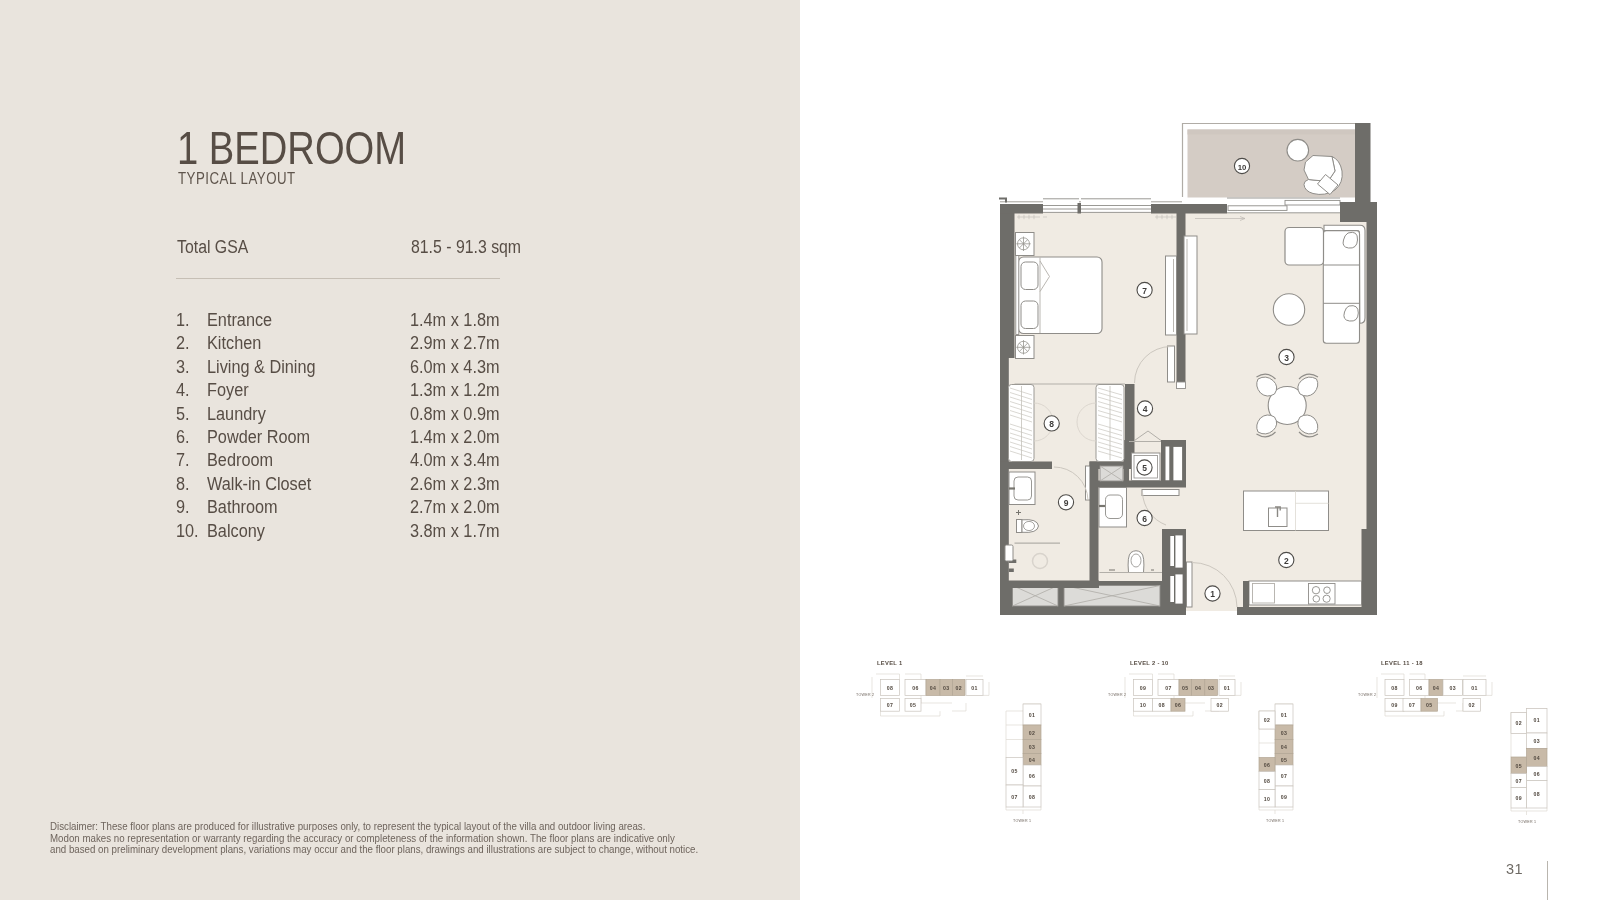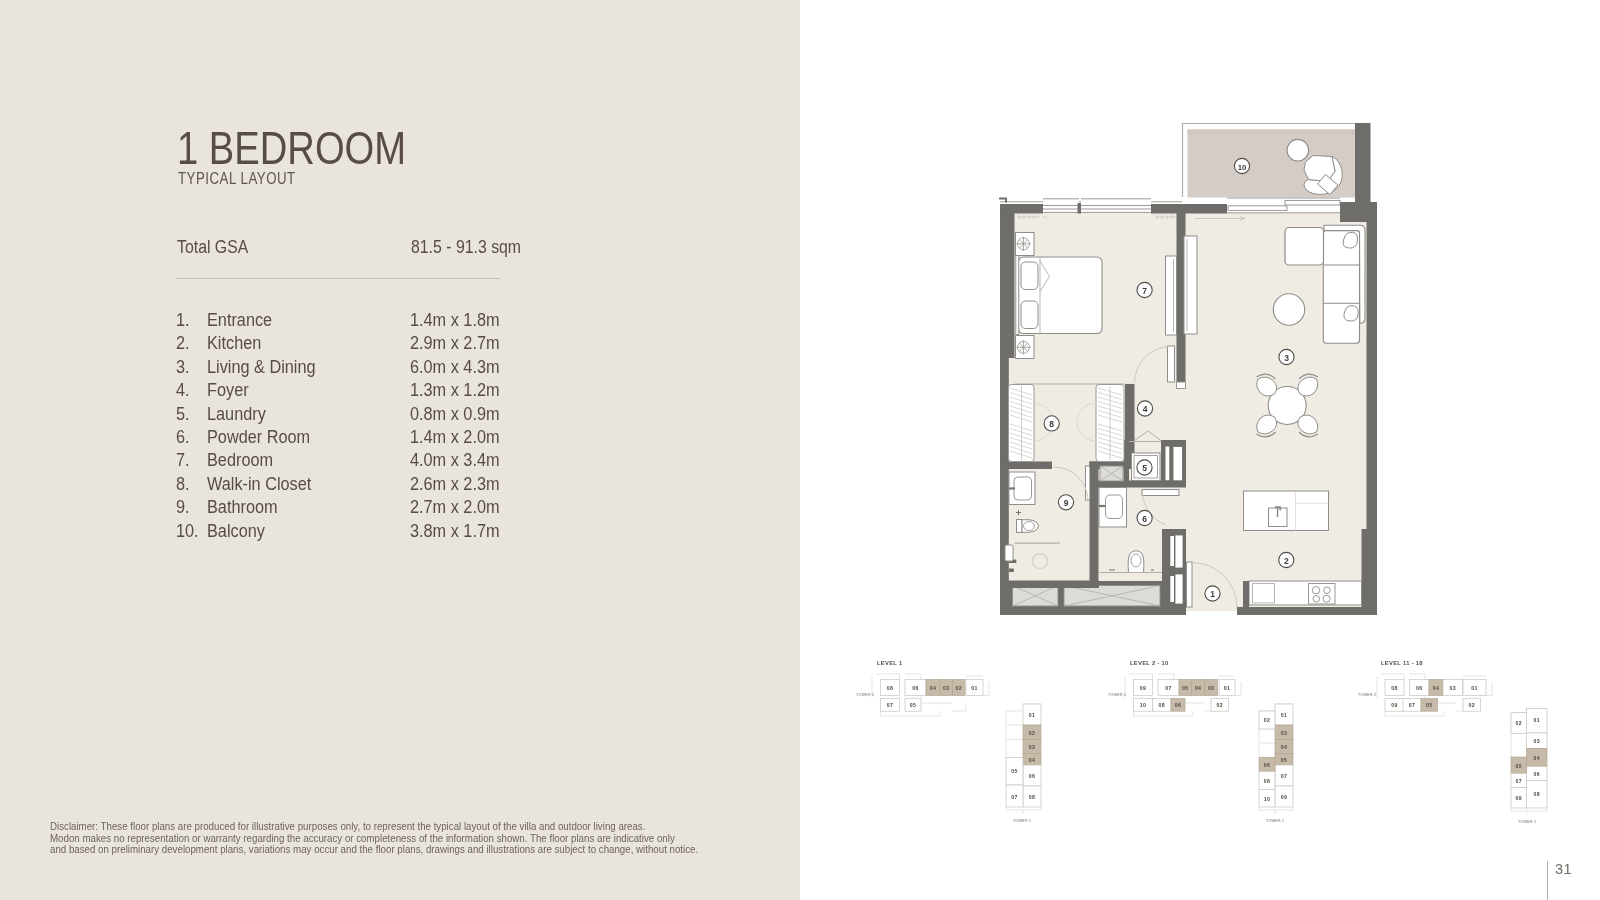--- a/index.html
+++ b/index.html
@@ -32,21 +32,21 @@
 </div>
 
 <div class="abs" style="left:50px;top:821px;font-size:10.8px;line-height:11.6px;color:#6e645c;transform:scaleX(0.9);transform-origin:0 0;">
 Disclaimer: These floor plans are produced for illustrative purposes only, to represent the typical layout of the villa and outdoor living areas.<br>
 Modon makes no representation or warranty regarding the accuracy or completeness of the information shown. The floor plans are indicative only<br>
 and based on preliminary development plans, variations may occur and the floor plans, drawings and illustrations are subject to change, without notice.
 </div>
 
 <div class="abs" style="left:1547px;top:861px;width:1px;height:39px;background:#b9b5ae;"></div>
 
-<div class="abs" style="left:1555px;top:861px;font-size:14.5px;color:#6e6a64;letter-spacing:0.5px;">31</div>
+<div class="abs" style="left:1506px;top:861px;font-size:14.5px;color:#6e6a64;letter-spacing:0.5px;">31</div>
 
 <svg class="abs" style="left:995px;top:115px;" width="395" height="510" viewBox="995 115 395 510" fill="none">
 
 <rect x="1004" y="208" width="369" height="403" fill="#f0ebe3"></rect>
 
 <rect x="1187.5" y="129.5" width="168" height="68" fill="#d4ccc5"></rect>
 
 <path d="M1182.5 197 L1182.5 123.5 L1356 123.5" stroke="#b0aca6" stroke-width="1.2"></path>
 
 <rect x="1187.5" y="129.5" width="168" height="5" fill="#cfc7c0"></rect>

